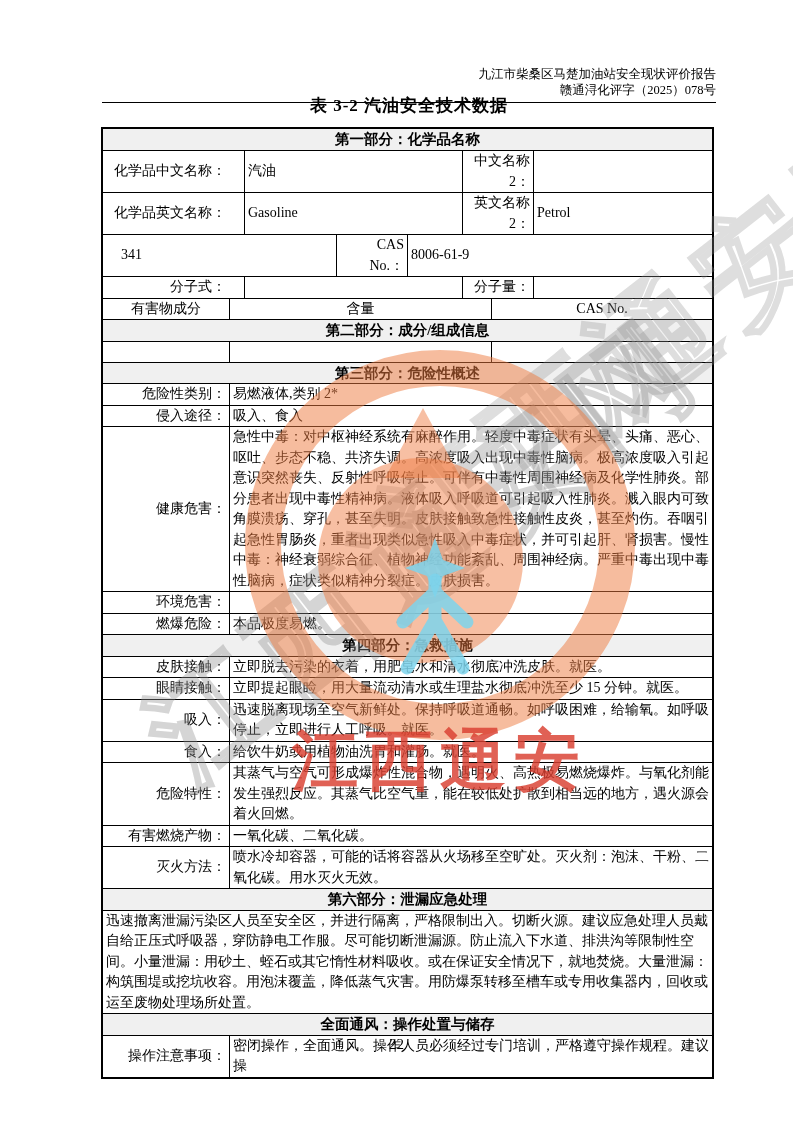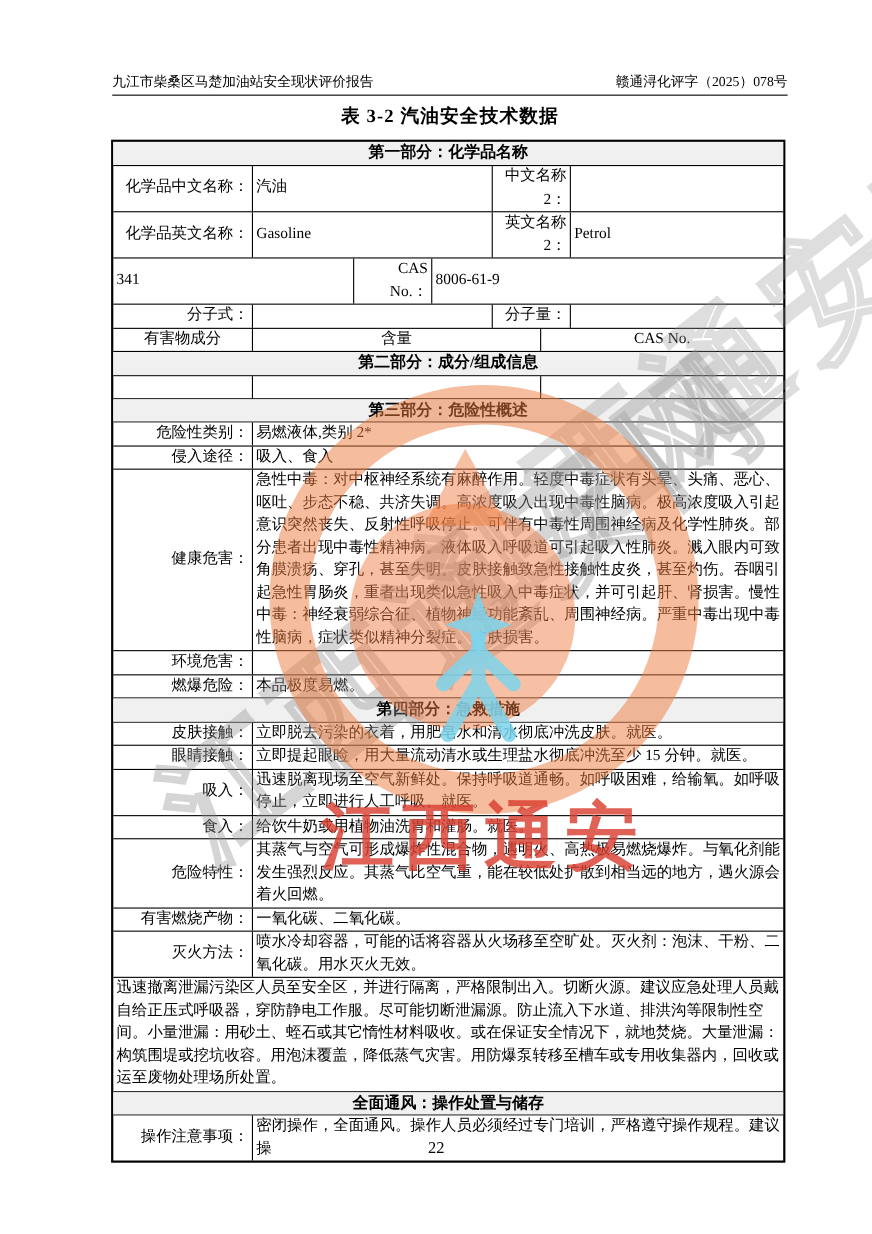--- a/index.html
+++ b/index.html
@@ -5,21 +5,21 @@
   html,body{margin:0;padding:0;}
   body{
     width:793px;height:1122px;position:relative;background:#ffffff;
     font-family:"Liberation Serif","DejaVu Serif",serif;color:#000;
     overflow:hidden;
   }
   .doc-header{
     position:absolute;left:102px;top:66px;width:614px;
     display:flex;justify-content:space-between;align-items:flex-end;
     font-size:12.5px;line-height:16px;
-    border-bottom:1px solid #000;padding-bottom:4px;
+    border-bottom:1px solid #000;padding-bottom:4px;flex-direction:column;
   }
   .doc-title{
     position:absolute;left:102px;top:94px;width:614px;
     text-align:center;font-size:17px;font-weight:bold;letter-spacing:1px;
   }
   .msds-table{
     position:absolute;left:101px;top:127px;width:613px;
     border:2px solid #000;box-sizing:border-box;
     font-size:14px;
   }
@@ -28,21 +28,21 @@
   .cell{
     box-sizing:border-box;border-left:1px solid #000;
     padding:0 3px;line-height:20.5px;display:flex;align-items:center;
   }
   .cell:first-child{border-left:none;}
   .sec{
     flex:1;justify-content:center;text-align:center;
     font-weight:bold;background:#f0f0f0;font-size:14.5px;
   }
   .c-label{flex:0 0 126px;justify-content:flex-end;text-align:right;}
-  .c-v1{flex:0 0 202px;}
+  .c-v1{flex:0 0 202px;margin-left:15px;}
   .c-l2{flex:0 0 71px;justify-content:flex-end;text-align:right;margin-left:16px;}
   .c-v2{flex:1;}
   .c-c1{flex:0 0 126px;justify-content:center;text-align:center;}
   .c-c2{flex:0 0 262px;justify-content:center;text-align:center;}
   .c-c3{flex:1;justify-content:center;text-align:center;}
   .c-val{flex:1;align-items:flex-start;}
   .c-val .txt{display:block;}
   
   .watermark{position:absolute;left:0;top:0;width:793px;height:1122px;pointer-events:none;z-index:5;}
   .wm-ring{
@@ -204,20 +204,23 @@
       </div>
   </div>
   <div class="row">
     <div class="cell c-label">灭火方法：</div>
     <div class="cell c-val">
         <span class="txt">喷水冷却容器，可能的话将容器从火场移至空旷处。灭火剂：泡沫、干粉、二氧化碳。用水灭火无效。</span>
       </div>
   </div>
 
   <div class="row">
+    <div class="cell sec">第六部分：泄漏应急处理</div>
+  </div>
+  <div class="row">
     <div class="cell c-val">
         <span class="txt">迅速撤离泄漏污染区人员至安全区，并进行隔离，严格限制出入。切断火源。建议应急处理人员戴自给正压式呼吸器，穿防静电工作服。尽可能切断泄漏源。防止流入下水道、排洪沟等限制性空间。小量泄漏：用砂土、蛭石或其它惰性材料吸收。或在保证安全情况下，就地焚烧。大量泄漏：构筑围堤或挖坑收容。用泡沫覆盖，降低蒸气灾害。用防爆泵转移至槽车或专用收集器内，回收或运至废物处理场所处置。</span>
       </div>
   </div>
 
   <div class="row">
     <div class="cell sec">全面通风：操作处置与储存</div>
   </div>
   <div class="row">
     <div class="cell c-label">操作注意事项：</div>

